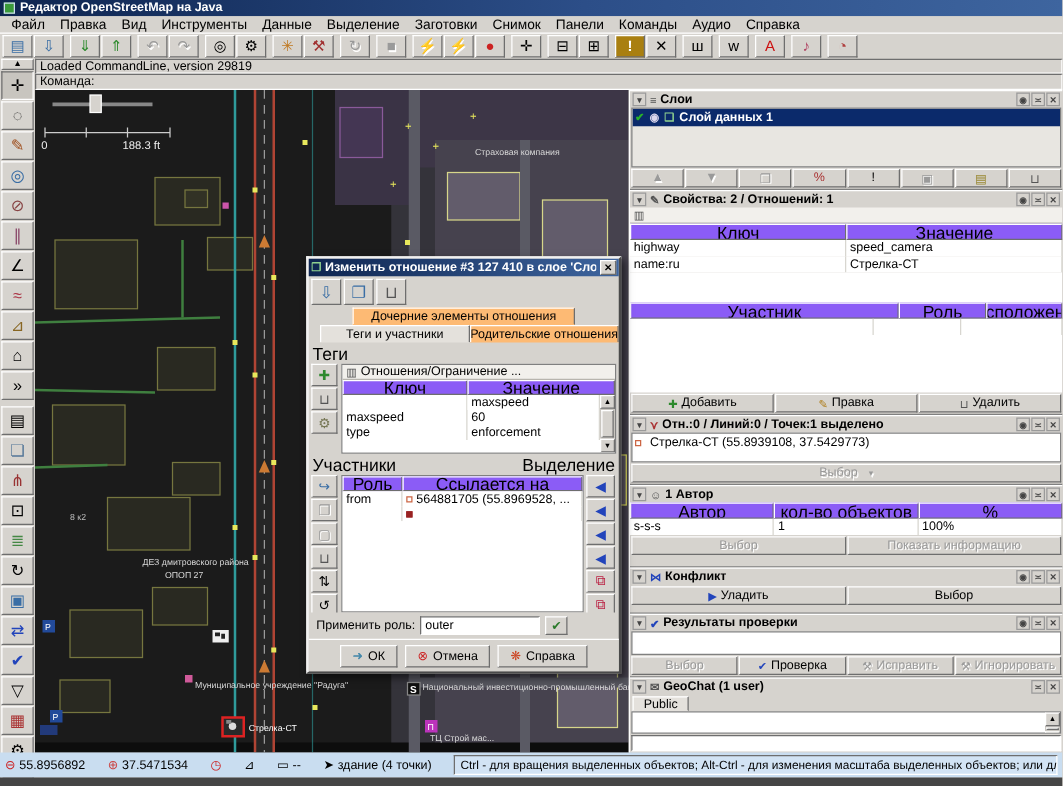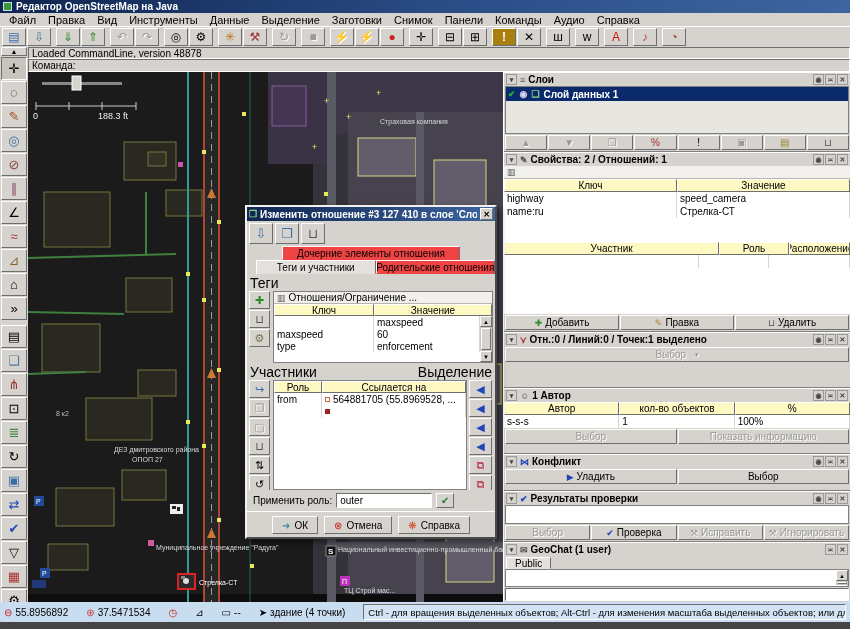--- a/index.html
+++ b/index.html
@@ -38,35 +38,35 @@
 .lchk{color:#29b329;font-size:9px;}
 .leye{color:#dcd8ee;font-size:9px;}
 .lg{color:#8fd08f;font-size:9px;}
 .btnrow{display:flex;gap:1px;padding:1px;flex:0 0 auto;}
 .pbtn{flex:1;height:15px;display:flex;align-items:center;justify-content:center;gap:3px;font-size:10px;overflow:hidden;white-space:nowrap;}
 .pbtn .bicon{font-size:9px;}
 .dis{color:#9a9a9a!important;text-shadow:1px 1px 0 #fff;}
 .drop{margin-left:6px;font-size:7px;}
 .prow{height:13px;display:flex;align-items:center;gap:3px;padding:0 3px;background:#f2f0ec;border-bottom:1px solid #b8b5ae;font-size:10px;flex:0 0 auto;overflow:hidden;white-space:nowrap;}
 .thead{display:flex;flex:0 0 auto;height:13px;}
-.hcell{display:flex;align-items:center;justify-content:center;font-size:10px;overflow:hidden;white-space:nowrap;border:1px solid;border-color:#fff #6e6e6e #6e6e6e #fff;background:#fef9c3;}
+.hcell{display:flex;align-items:center;justify-content:center;font-size:14px;overflow:hidden;white-space:nowrap;border:1px solid;border-color:#fff #6e6e6e #6e6e6e #fff;background:#8b5cf6;}
 .trow{display:flex;height:13px;background:#fff;font-size:10px;flex:0 0 auto;}
 .tcell{display:flex;align-items:center;padding:0 3px;overflow:hidden;white-space:nowrap;border-right:1px solid #d8d6d0;}
 .fillw{background:#fff;flex:1;}
 .mark{width:5px;height:5px;border:1px solid #cc6644;display:inline-block;margin-right:3px;flex:0 0 auto;}
 .mark.fill{background:#992222;border-color:#992222;}
 .dialog{position:absolute;left:245px;top:205px;width:252px;height:334px;background:#d6d3ce;border:2px solid;border-color:#f0f0f0 #4a4a4a #4a4a4a #f0f0f0;box-shadow:3px 3px 6px rgba(0,0,0,.55);z-index:50;display:flex;flex-direction:column;}
 .dtitle{height:14px;background:linear-gradient(90deg,#0e2550,#3e659f);color:#fff;font-size:10px;font-weight:bold;display:flex;align-items:center;gap:3px;padding:0 2px;flex:0 0 auto;overflow:hidden;}
 .dtitle .ptitle{flex:1;}
 .dclose{width:13px;height:12px;display:flex;align-items:center;justify-content:center;font-size:8px;color:#000;flex:0 0 auto;}
 .dtb{display:flex;gap:2px;padding:2px;flex:0 0 auto;}
 .dtbtn{width:24px;height:21px;display:flex;align-items:center;justify-content:center;font-size:13px;}
 .tabrow1{display:flex;justify-content:center;flex:0 0 auto;}
 .tabrow2{display:flex;flex:0 0 auto;padding-left:9px;}
-.tab{height:14px;display:flex;align-items:center;justify-content:center;padding:0 8px;font-size:10px;border:1px solid;border-color:#fff #6e6e6e transparent #fff;background:#ef4444;white-space:nowrap;overflow:hidden;}
+.tab{height:14px;display:flex;align-items:center;justify-content:center;padding:0 8px;font-size:10px;border:1px solid;border-color:#fff #6e6e6e transparent #fff;background:#fdba74;white-space:nowrap;overflow:hidden;}
 .tab.active{background:#e4e1dc;font-weight:normal;}
 .tabrow2 .tab{flex:1;}
 .grouplabel{font-size:14px;padding:1px 3px 0;flex:0 0 auto;display:flex;}
 .hbox{display:flex;gap:2px;padding:0 2px;flex:0 0 auto;}
 .vstrip{width:22px;display:flex;flex-direction:column;gap:1px;flex:0 0 auto;}
 .vbtn{width:21px;height:18px;display:flex;align-items:center;justify-content:center;font-size:11px;flex:0 0 auto;}
 .tagtable{flex:1;border:1px solid #808080;background:#fff;display:flex;flex-direction:column;overflow:hidden;}
 .ttmain{flex:1;display:flex;overflow:hidden;}
 .ttrows{flex:1;display:flex;flex-direction:column;}
 .vscroll{width:12px;background:#c9c6c0;display:flex;flex-direction:column;flex:0 0 auto;}
@@ -135,21 +135,21 @@
     <button class="tbtn raised">⊞</button>
     <button class="tbtn raised hl gap">!</button>
     <button class="tbtn raised">✕</button>
     <button class="tbtn raised gap">ш</button>
     <button class="tbtn raised gap">ᴡ</button>
     <button class="tbtn raised gap" style="color: rgb(204, 17, 17);">A</button>
     <button class="tbtn raised gap" style="color: rgb(176, 64, 96);">♪</button>
     <button class="tbtn raised gap" style="color: rgb(176, 64, 64);">◔</button>
   </div>
 
-<div class="cmdlog sunken">Loaded CommandLine, version 48878</div>
+<div class="cmdlog sunken">Loaded CommandLine, version 29819</div>
 <div class="cmdrow sunken">Команда:</div>
 
 <div class="leftcol">
   <button class="lcollapse raised">▲</button>
   <span style="display:contents"><button class="ltool raised pressed">✛</button><button class="ltool raised">◌</button><button class="ltool raised" style="color: rgb(160, 80, 32);">✎</button><button class="ltool raised" style="color: rgb(58, 110, 165);">◎</button><button class="ltool raised" style="color: rgb(136, 68, 68);">⊘</button><button class="ltool raised" style="color: rgb(136, 68, 102);">∥</button><button class="ltool raised">∠</button><button class="ltool raised" style="color: rgb(170, 51, 68);">≈</button><button class="ltool raised" style="color: rgb(136, 102, 34);">⊿</button><button class="ltool raised">⌂</button><button class="ltool raised">»</button><button class="ltool raised gap">▤</button><button class="ltool raised" style="color: rgb(85, 119, 153);">❏</button><button class="ltool raised" style="color: rgb(153, 51, 51);">⋔</button><button class="ltool raised">⊡</button><button class="ltool raised" style="color: rgb(68, 136, 68);">≣</button><button class="ltool raised">↻</button><button class="ltool raised" style="color: rgb(58, 110, 165);">▣</button><button class="ltool raised" style="color: rgb(34, 68, 187);">⇄</button><button class="ltool raised" style="color: rgb(34, 68, 187);">✔</button><button class="ltool raised">▽</button><button class="ltool raised" style="color: rgb(170, 51, 51);">▦</button><button class="ltool raised">⚙</button></span>
   <span class="spacer"></span>
   <button class="lcollapse raised">▼</button>
 </div>
 
 <svg class="map" viewBox="0 0 475 530">
@@ -369,20 +369,26 @@
     <div class="phead">
       <span class="phbtn">▾</span>
       <span class="picon" style="color:#aa3333">⋎</span>
       <span class="ptitle">Отн.:0 / Линий:0 / Точек:1 выделено</span>
       <span class="spacer"></span>
       <span class="phbtns">
           <span class="phbtn">◉</span>
           <span class="phbtn">≍</span>
           <span class="phbtn">✕</span>
         </span>
+    </div>
+    <div class="llist" style="background:#fff">
+      <div class="lrow" style="font-weight:normal;font-size:10px">
+        <span class="mark"></span>
+        <span>Стрелка-СТ (55.8939108, 37.5429773)</span>
+      </div>
     </div>
     <div class="btnrow">
 
     <button class="pbtn raised dis">Выбор<span class="drop">▾</span></button>
       </div>
   </div>
 
   <div class="panel" style="height:66px">
     <div class="phead">
       <span class="phbtn">▾</span>

